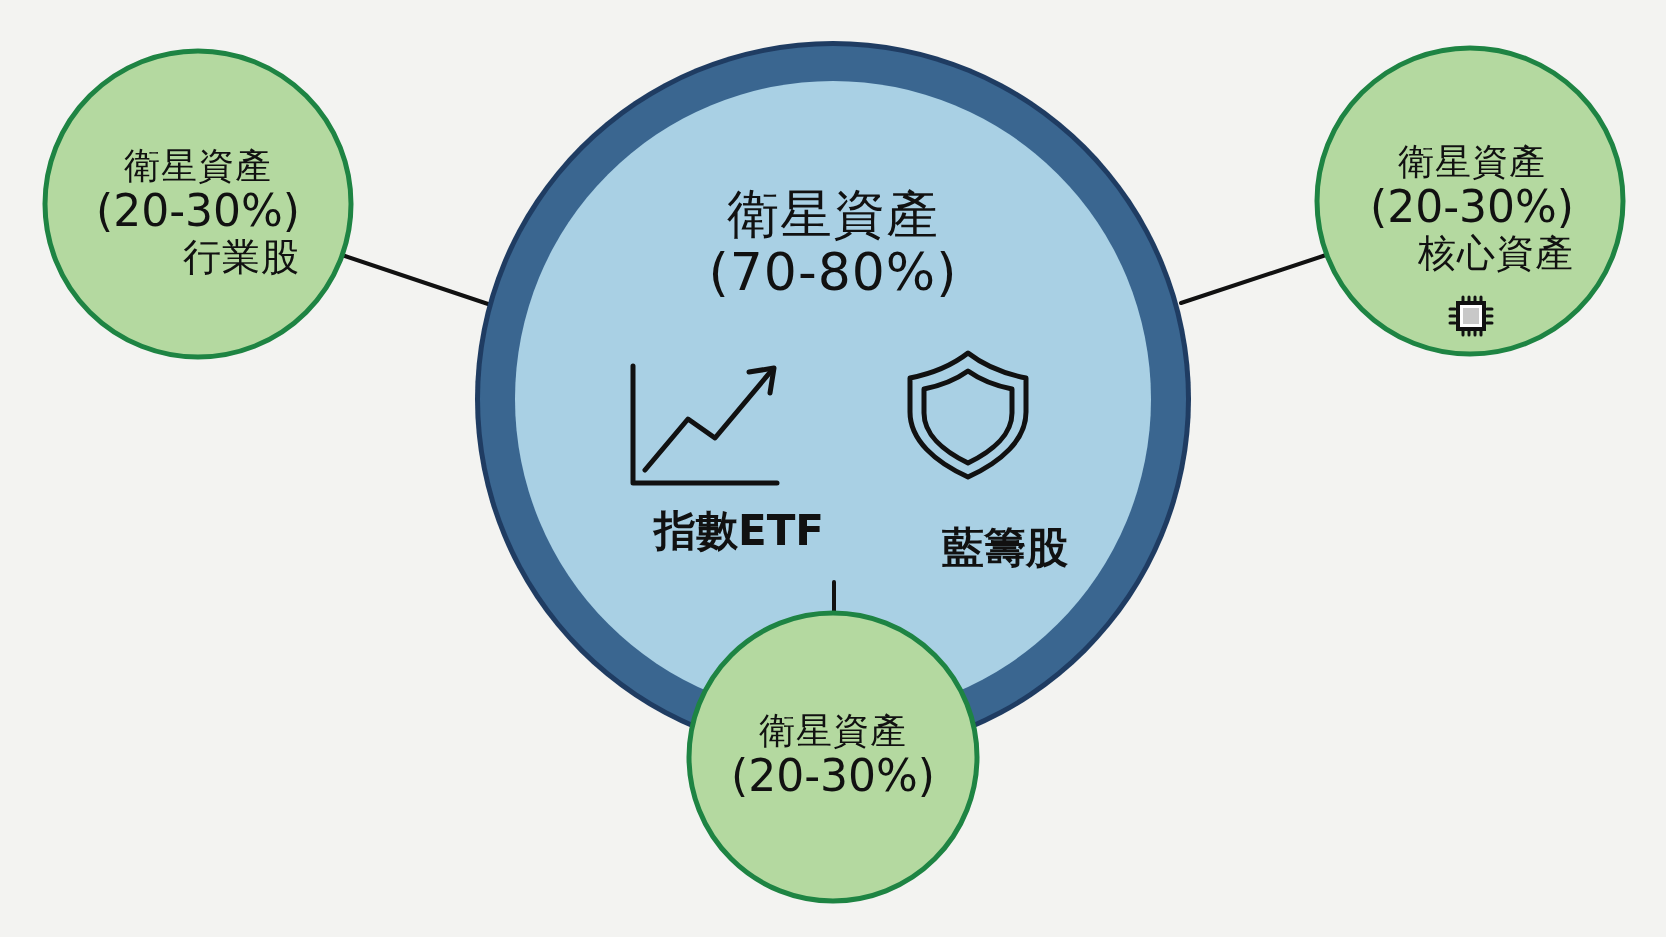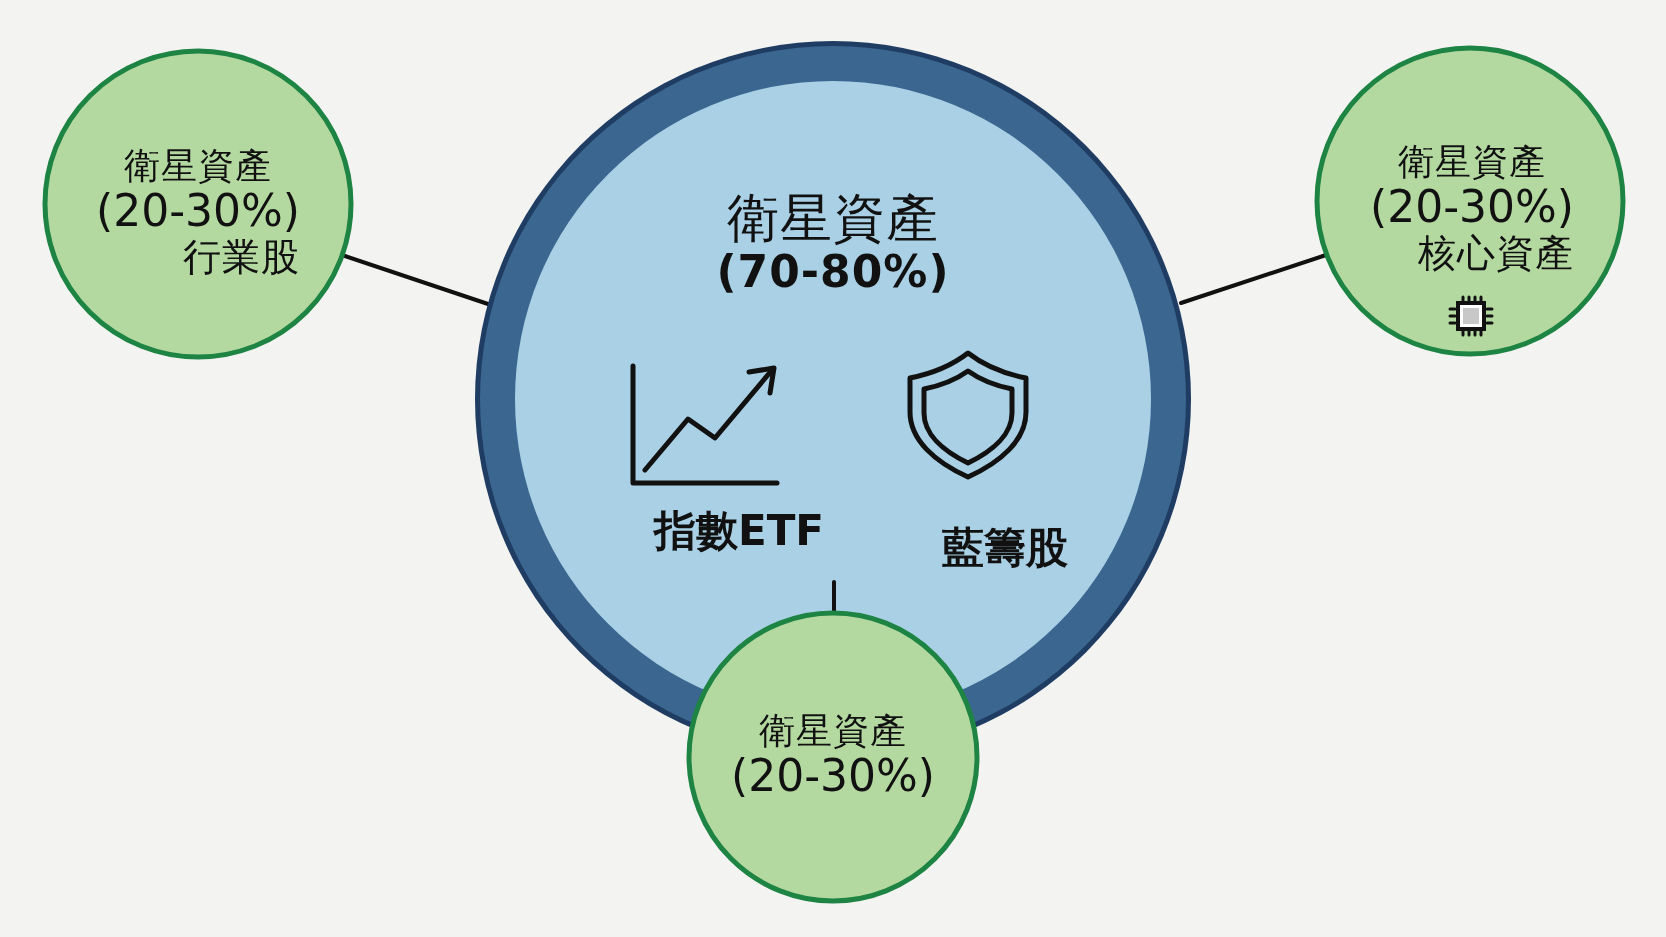--- a/index.html
+++ b/index.html
@@ -10,21 +10,21 @@
       position: relative;
     }
     #stage { position: absolute; left: 0; top: 0; width: 1666px; height: 937px; }
     svg#diagram { position: absolute; left: 0; top: 0; }
     .label {
       position: absolute; text-align: center; color: #111;
       transform: translate(-50%, -50%); white-space: nowrap;
       line-height: 1.12;
     }
     .core-title { font-size: 52px; font-weight: 500; letter-spacing: 1px; }
-    .core-pct { font-size: 44px; font-weight: 700; letter-spacing: 1px; }
+    .core-pct { font-size: 52px; font-weight: 400; letter-spacing: 1px; }
     .sat-title { font-size: 36px; font-weight: 500; letter-spacing: 1px; }
     .sat-pct { font-size: 44px; font-weight: 400; }
     .sat-sub { font-size: 38px; font-weight: 500; letter-spacing: 1px; text-align: right; }
     .item-label { font-size: 42px; font-weight: 600; margin-left: 36px; }
     .block { display: block; }
   </style>
 </head>
 <body>
 
 <div id="stage">

